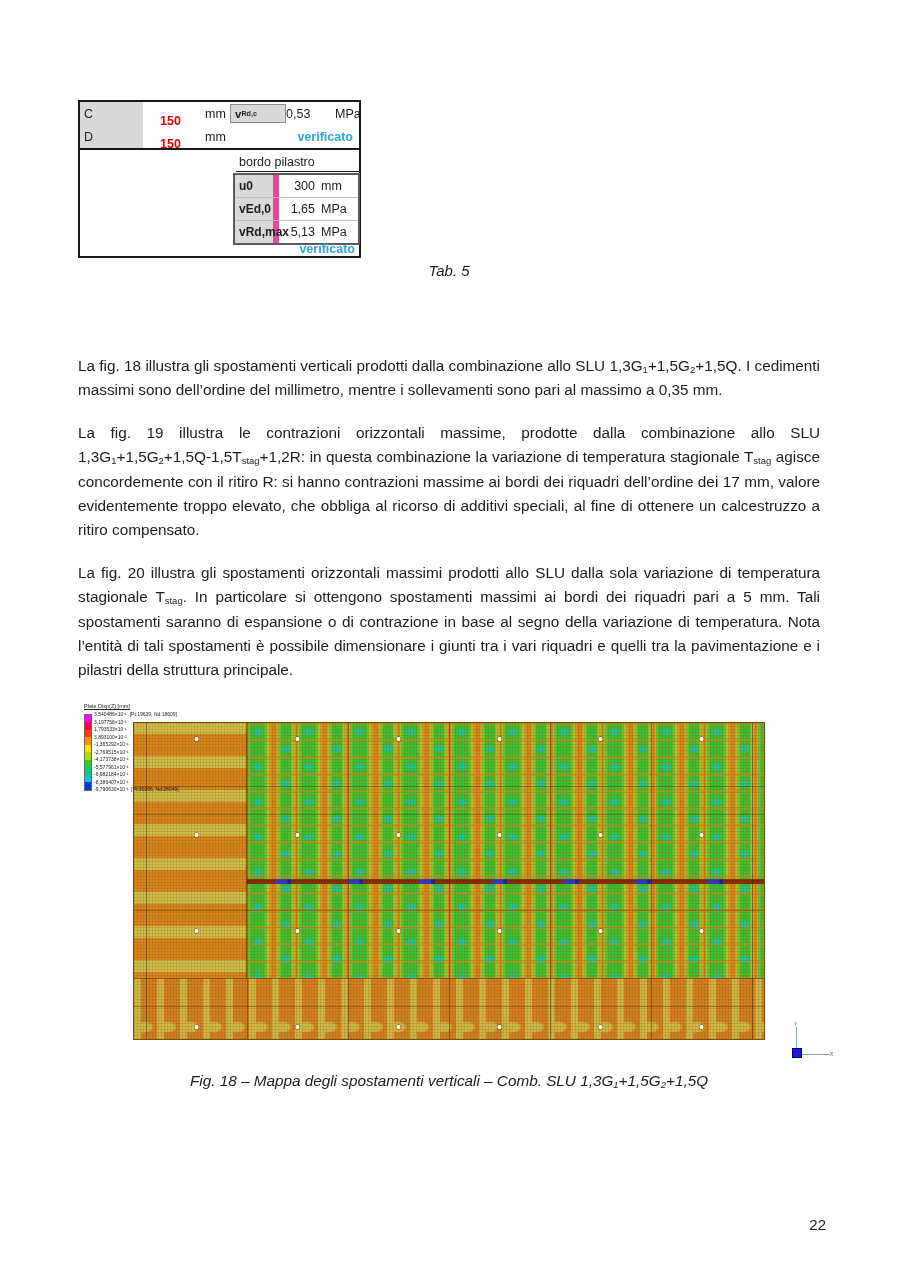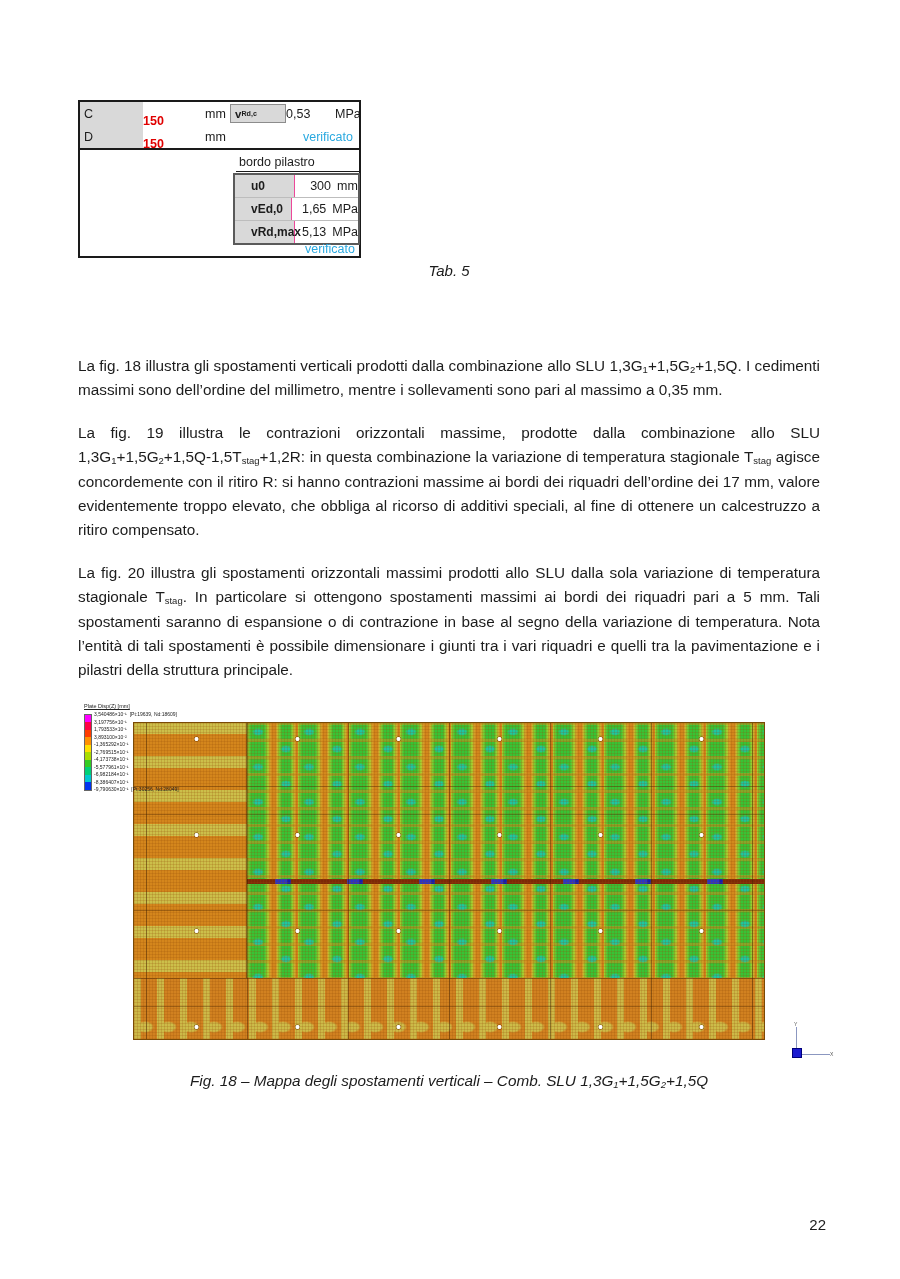--- a/index.html
+++ b/index.html
@@ -10,37 +10,37 @@
   sub{font-size:0.62em;line-height:0;vertical-align:-0.25em;}
 
   
   .punch-table{
     position:absolute;left:78px;top:100px;width:283px;height:158px;
     border:2px solid #1a1a1a;font-size:12.5px;box-sizing:border-box;background:#fff;
   }
   .pt-top{height:46px;border-bottom:2px solid #1a1a1a;position:relative;}
   .pt-row{display:flex;height:23px;align-items:center;}
   .cell-label{width:63px;height:23px;background:#d9d9d9;display:flex;align-items:center;padding-left:4px;box-sizing:border-box;}
-  .cell-val{width:55px;text-align:left;color:#e00000;font-weight:700;margin-top:15px;}
+  .cell-val{width:55px;text-align:center;color:#e00000;font-weight:700;margin-top:15px;}
   .cell-unit{width:30px;padding-left:7px;box-sizing:border-box;}
   .cell-k{width:56px;height:19px;background:#d9d9d9;border:1px solid #8c8c8c;margin-left:2px;
           display:flex;align-items:center;padding-left:4px;box-sizing:border-box;font-weight:700;font-size:11.5px;}
   .cell-kval{width:43px;text-align:left;}
   .cell-kunit{width:30px;padding-left:6px;box-sizing:border-box;}
-  .status-blue{color:#2aa9e0;font-weight:400;}
+  .status-blue{color:#2aa9e0;font-weight:700;}
   .row-status{flex:1;text-align:right;padding-right:6px;}
 
   .pt-bottom{position:relative;height:108px;}
   .bp-title{position:absolute;left:156px;top:3px;width:123px;border-bottom:1px solid #1a1a1a;
             padding:2px 0 2px 3px;box-sizing:border-box;}
   .bp-table{position:absolute;left:153px;top:23px;width:127px;border:2px solid #5a5a5a;box-sizing:border-box;background:#fff;}
   .bp-row{display:flex;height:22px;align-items:center;border-top:1px solid #bdbdbd;}
   .bp-row:first-child{border-top:none;}
-  .bp-label{width:60px;height:100%;background:#d9d9d9;border-right:1px solid #ec4899;
-            display:flex;align-items:center;padding-left:16px;box-sizing:border-box;font-weight:700;font-size:12px;}
+  .bp-label{width:44px;height:100%;background:#d9d9d9;border-right:6px solid #ec4899;
+            display:flex;align-items:center;padding-left:4px;box-sizing:border-box;font-weight:700;font-size:12px;}
   .bp-val{width:36px;text-align:right;}
   .bp-unit{padding-left:6px;}
   .bp-status{position:absolute;right:4px;bottom:2px;}
 
   .tab-caption{position:absolute;left:78px;top:262px;width:742px;text-align:center;
                font-style:italic;font-size:15px;}
 
   
   .content{position:absolute;left:78px;top:336px;width:742px;}
   .content p{margin:18px 0 14px 0;font-size:15.3px;line-height:24.4px;text-align:justify;}

